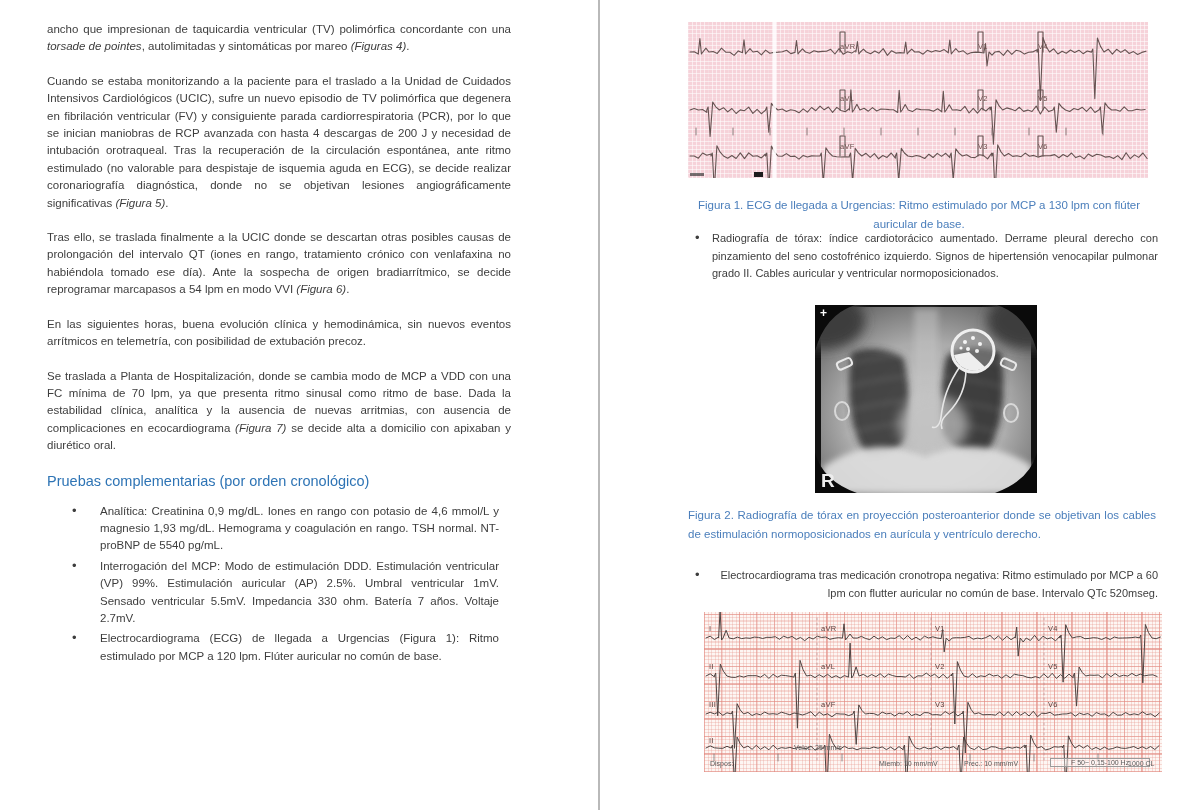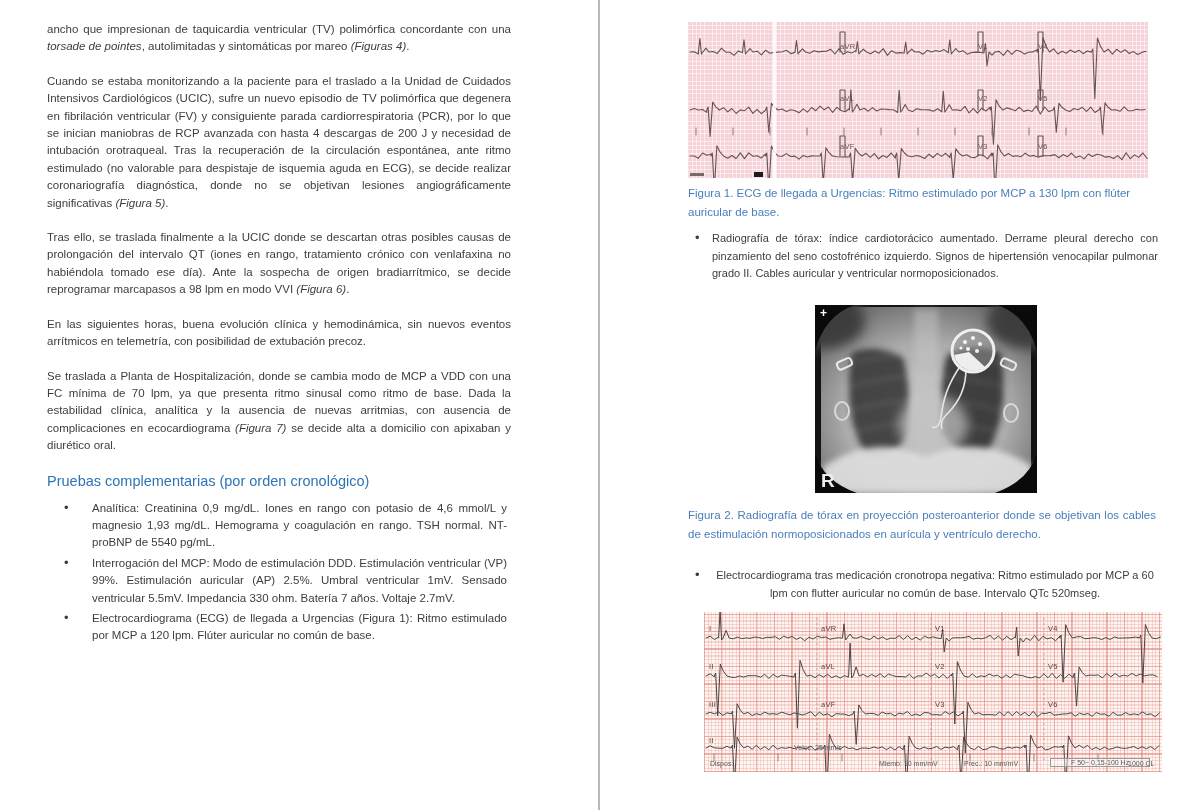--- a/index.html
+++ b/index.html
@@ -8,32 +8,32 @@
   .spread{position:relative;width:1109px;height:810px;background:#fff}
   .divider{position:absolute;left:598px;top:0;width:2px;height:810px;background:#b9b9b9}
 
   
   .col-left{position:absolute;left:47px;top:21px;width:464px;font-size:11.5px;
     line-height:17.4px;text-align:justify}
   .col-left p{margin:0 0 17px 0}
   em{font-style:italic}
   h2.sect{font-size:14.5px;font-weight:400;color:#2E74B5;margin:10px 0 9px;
     text-align:left;line-height:19px}
-  ul.blist{list-style:none;margin:4px;padding:0 0 0 41px}
+  ul.blist{list-style:none;margin:12px;padding:0 0 0 41px}
   ul.blist li{position:relative;margin-bottom:3px}
   ul.blist li::before{content:"\2022";position:absolute;left:-28px;top:-1px;font-size:13px;color:#3d3d3d}
 
   
   .caption{position:absolute;color:#4A7EBB;font-size:11.5px;line-height:18.5px}
-  .cap1{left:688px;top:184px;width:462px;text-align:left}
+  .cap1{left:688px;top:196px;width:462px;text-align:center}
   .cap2{left:688px;top:506px;width:468px;text-align:justify}
   .rbullet{position:absolute;font-size:11px;line-height:17.6px;padding-left:24px}
   .rbullet::before{content:"\2022";position:absolute;left:7px;top:-1px;font-size:13px;color:#3d3d3d}
   .rb1{left:688px;top:230px;width:470px;text-align:justify}
-  .rb2{left:688px;top:567px;width:470px;text-align:center}
+  .rb2{left:688px;top:567px;width:470px;text-align:right}
 
   
   .ecg{position:absolute;overflow:hidden}
   .ecg svg{position:absolute;left:0;top:0}
   .ecg1{left:688px;top:22px;width:460px;height:156px;
     background-color:#f6d2d9;
     background-image:
       repeating-linear-gradient(0deg,rgba(255,255,255,.55) 0 1px,transparent 1px 4px),
       repeating-linear-gradient(90deg,rgba(255,255,255,.55) 0 1px,transparent 1px 4px),
       repeating-linear-gradient(0deg,rgba(223,128,150,.45) 0 1px,transparent 1px 20px),
@@ -62,21 +62,21 @@
 </head>
 <body>
 
 <div class="spread">
 
   <div class="divider"></div>
 
   <div class="col-left">
     <p><span>ancho que impresionan de taquicardia ventricular (TV) polimórfica concordante con una </span><em>torsade de pointes</em><span>, autolimitadas y sintomáticas por mareo </span><em>(Figuras 4)</em><span>.</span></p>
     <p><span>Cuando se estaba monitorizando a la paciente para el traslado a la Unidad de Cuidados Intensivos Cardiológicos (UCIC), sufre un nuevo episodio de TV polimórfica que degenera en fibrilación ventricular (FV) y consiguiente parada cardiorrespiratoria (PCR), por lo que se inician maniobras de RCP avanzada con hasta 4 descargas de 200 J y necesidad de intubación orotraqueal. Tras la recuperación de la circulación espontánea, ante ritmo estimulado (no valorable para despistaje de isquemia aguda en ECG), se decide realizar coronariografía diagnóstica, donde no se objetivan lesiones angiográficamente significativas </span><em>(Figura 5)</em><span>.</span></p>
-    <p><span>Tras ello, se traslada finalmente a la UCIC donde se descartan otras posibles causas de prolongación del intervalo QT (iones en rango, tratamiento crónico con venlafaxina no habiéndola tomado ese día). Ante la sospecha de origen bradiarrítmico, se decide reprogramar marcapasos a 98 lpm en modo VVI </span><em>(Figura 6)</em><span>.</span></p>
+    <p><span>Tras ello, se traslada finalmente a la UCIC donde se descartan otras posibles causas de prolongación del intervalo QT (iones en rango, tratamiento crónico con venlafaxina no habiéndola tomado ese día). Ante la sospecha de origen bradiarrítmico, se decide reprogramar marcapasos a 54 lpm en modo VVI </span><em>(Figura 6)</em><span>.</span></p>
     <p><span>En las siguientes horas, buena evolución clínica y hemodinámica, sin nuevos eventos arrítmicos en telemetría, con posibilidad de extubación precoz.</span></p>
     <p><span>Se traslada a Planta de Hospitalización, donde se cambia modo de MCP a VDD con una FC mínima de 70 lpm, ya que presenta ritmo sinusal como ritmo de base. Dada la estabilidad clínica, analítica y la ausencia de nuevas arritmias, con ausencia de complicaciones en ecocardiograma </span><em>(Figura 7)</em><span> se decide alta a domicilio con apixaban y diurético oral.</span></p>
     <h2 class="sect">Pruebas complementarias (por orden cronológico)</h2>
     <ul class="blist">
       <li><span>Analítica: Creatinina 0,9 mg/dL. Iones en rango con potasio de 4,6 mmol/L y magnesio 1,93 mg/dL. Hemograma y coagulación en rango. TSH normal. NT-proBNP de 5540 pg/mL.</span></li>
       <li><span>Interrogación del MCP: Modo de estimulación DDD. Estimulación ventricular (VP) 99%. Estimulación auricular (AP) 2.5%. Umbral ventricular 1mV. Sensado ventricular 5.5mV. Impedancia 330 ohm. Batería 7 años. Voltaje 2.7mV.</span></li>
       <li><span>Electrocardiograma (ECG) de llegada a Urgencias (Figura 1): Ritmo estimulado por MCP a 120 lpm. Flúter auricular no común de base.</span></li>
     </ul>
   </div>
 

